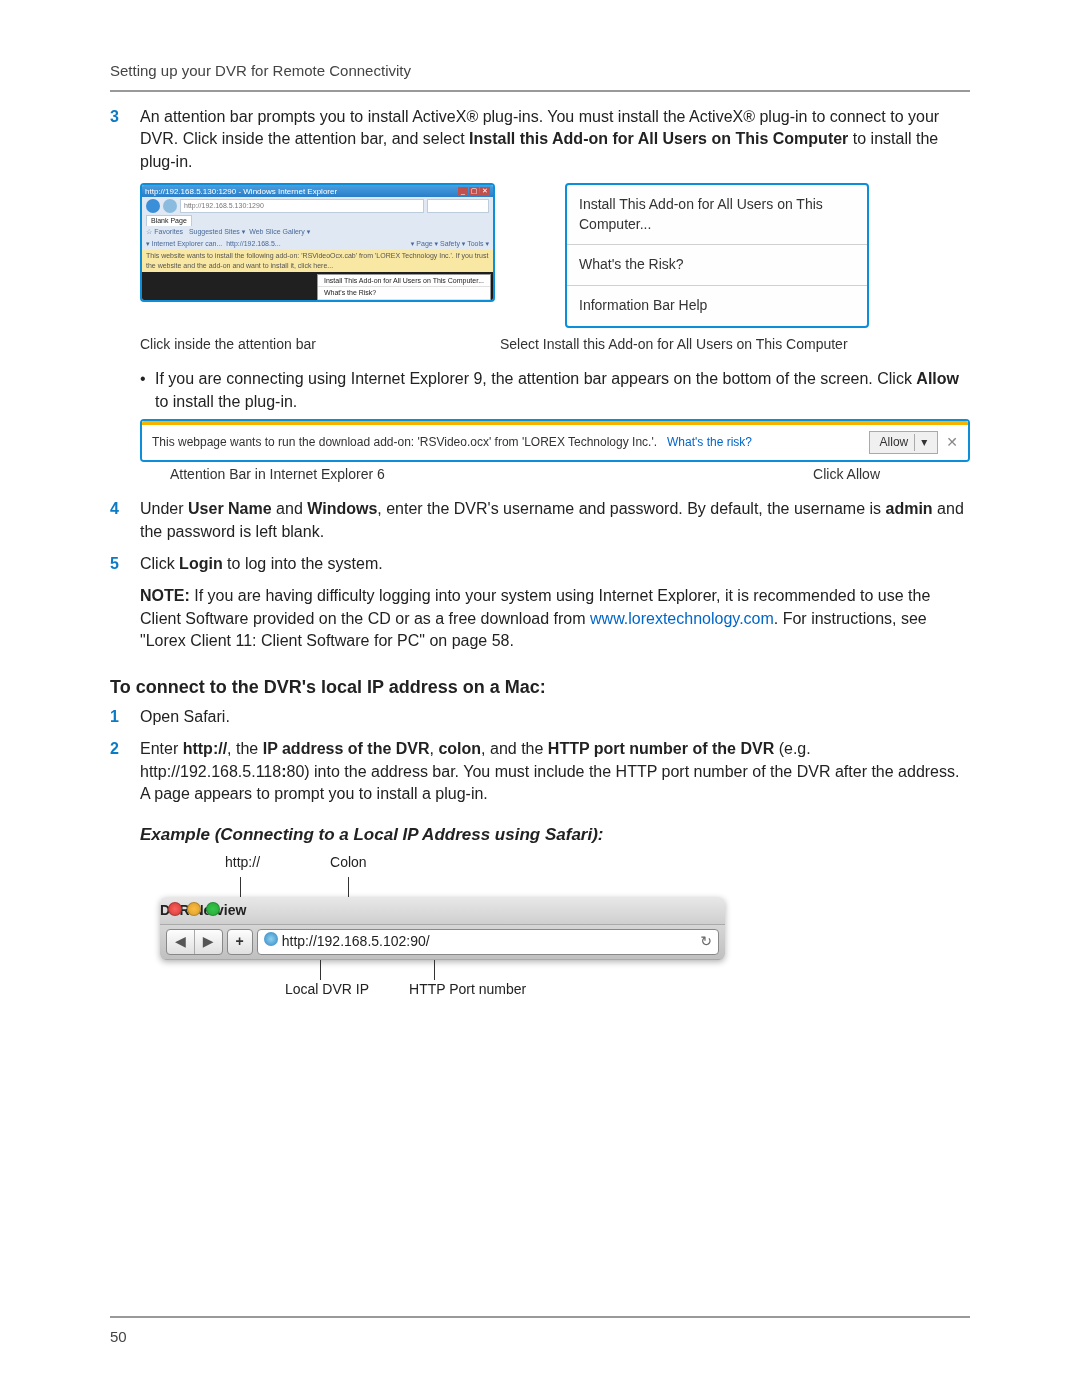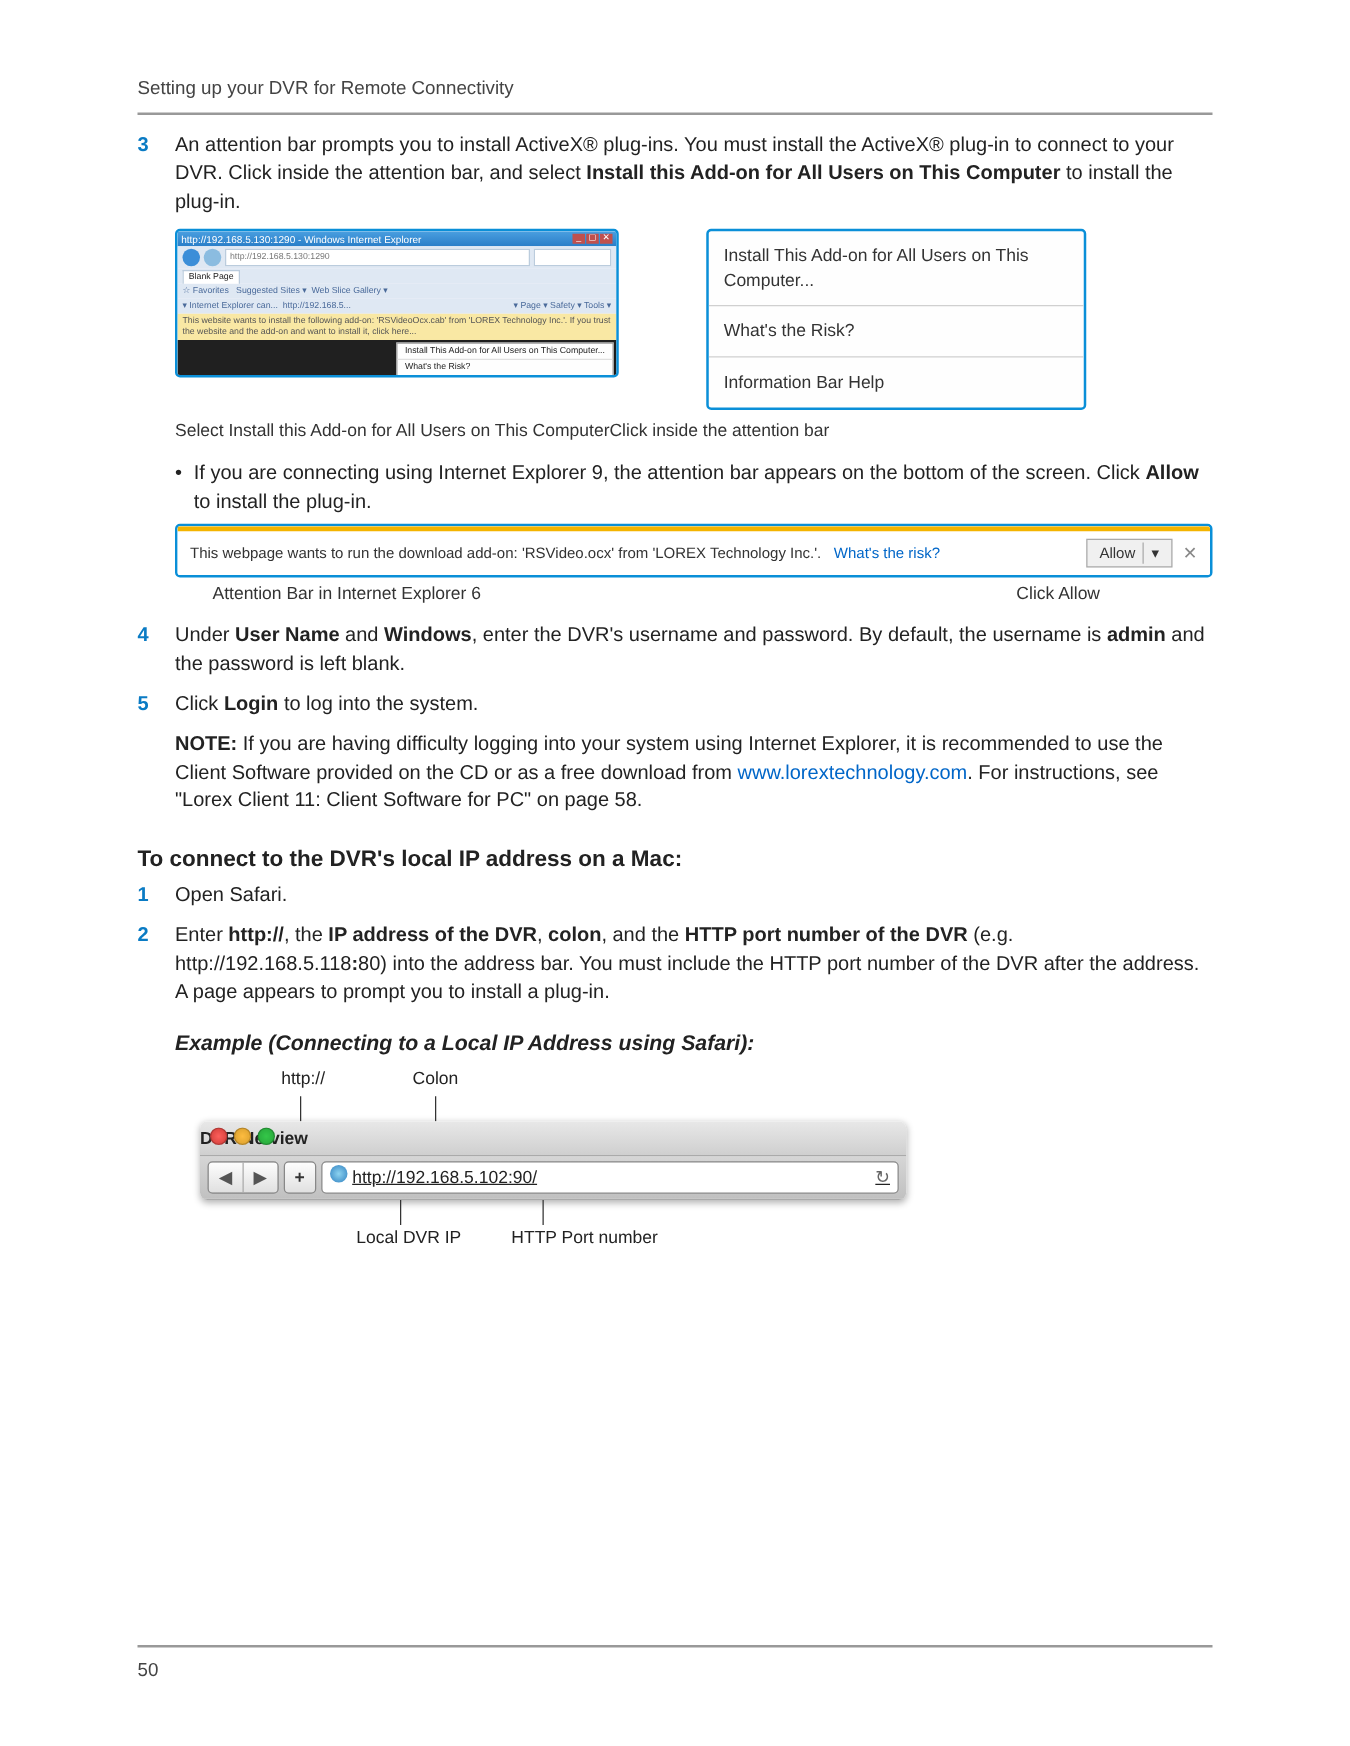--- a/index.html
+++ b/index.html
@@ -323,21 +323,20 @@
   .sf-btn:last-child { border-right: none; }
   .sf-url {
     flex-grow: 1;
     background: #fff;
     border: 1px solid #888;
     border-radius: 4px;
     padding: 2px 6px;
     display: flex;
     align-items: flex-end;
     justify-content: space-between;
-    text-decoration: underline;
   }
   .sf-globe {
     width: 14px; height: 14px; border-radius: 50%;
     background: radial-gradient(#8cd3f0,#3080c0);
     display: inline-block;
     margin-right: 4px;
     flex-shrink: 0;
   }
   .sf-reload {
     color: #666;
@@ -424,22 +423,22 @@
       </div>
     </div>
 
     <div class="menu-zoom">
       <div>Install This Add-on for All Users on This Computer...</div>
       <div>What's the Risk?</div>
       <div>Information Bar Help</div>
     </div>
   </div>
   <div style="display:flex; margin-left:30px;">
+    <div class="fig-caption" style="padding-left:0; flex:0 0 360px">Click inside the attention bar</div>
     <div class="fig-caption" style="padding-left:0">Select Install this Add-on for All Users on This Computer</div>
-    <div class="fig-caption" style="padding-left:0; flex:0 0 360px">Click inside the attention bar</div>
   </div>
 
   <div class="bullet" style="margin-top:14px">
     <div class="dot">•</div>
     <div class="step-body">
       <span>If you are connecting using Internet Explorer 9, the attention bar appears on the bottom of the screen. Click </span><span class="bold">Allow</span><span> to install the plug-in.</span>
     </div>
   </div>
 
   <div class="ie9-bar">

